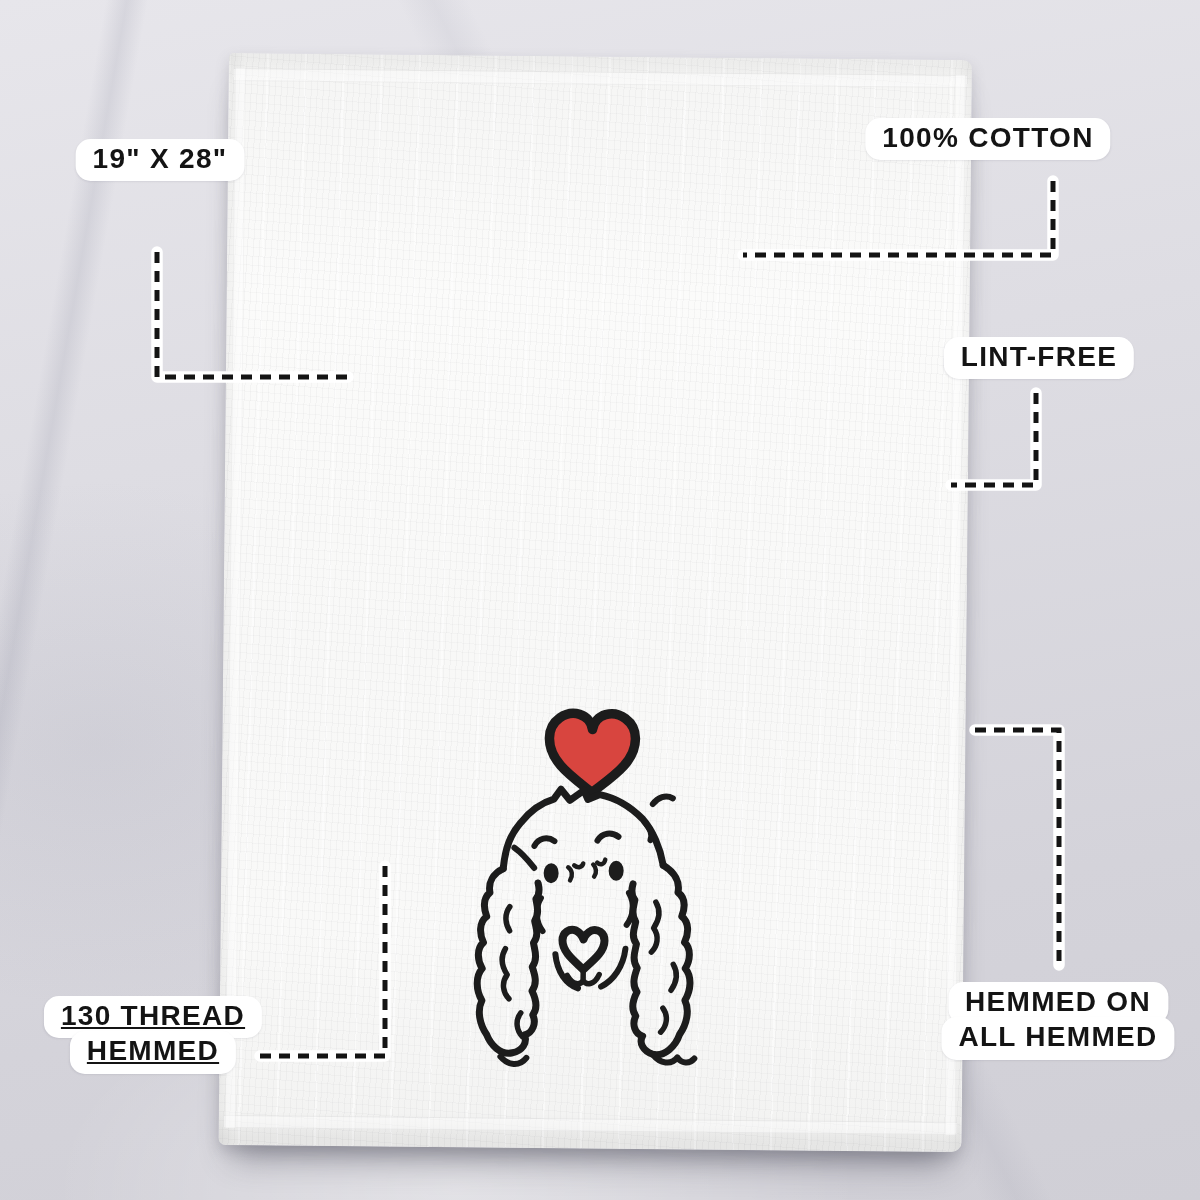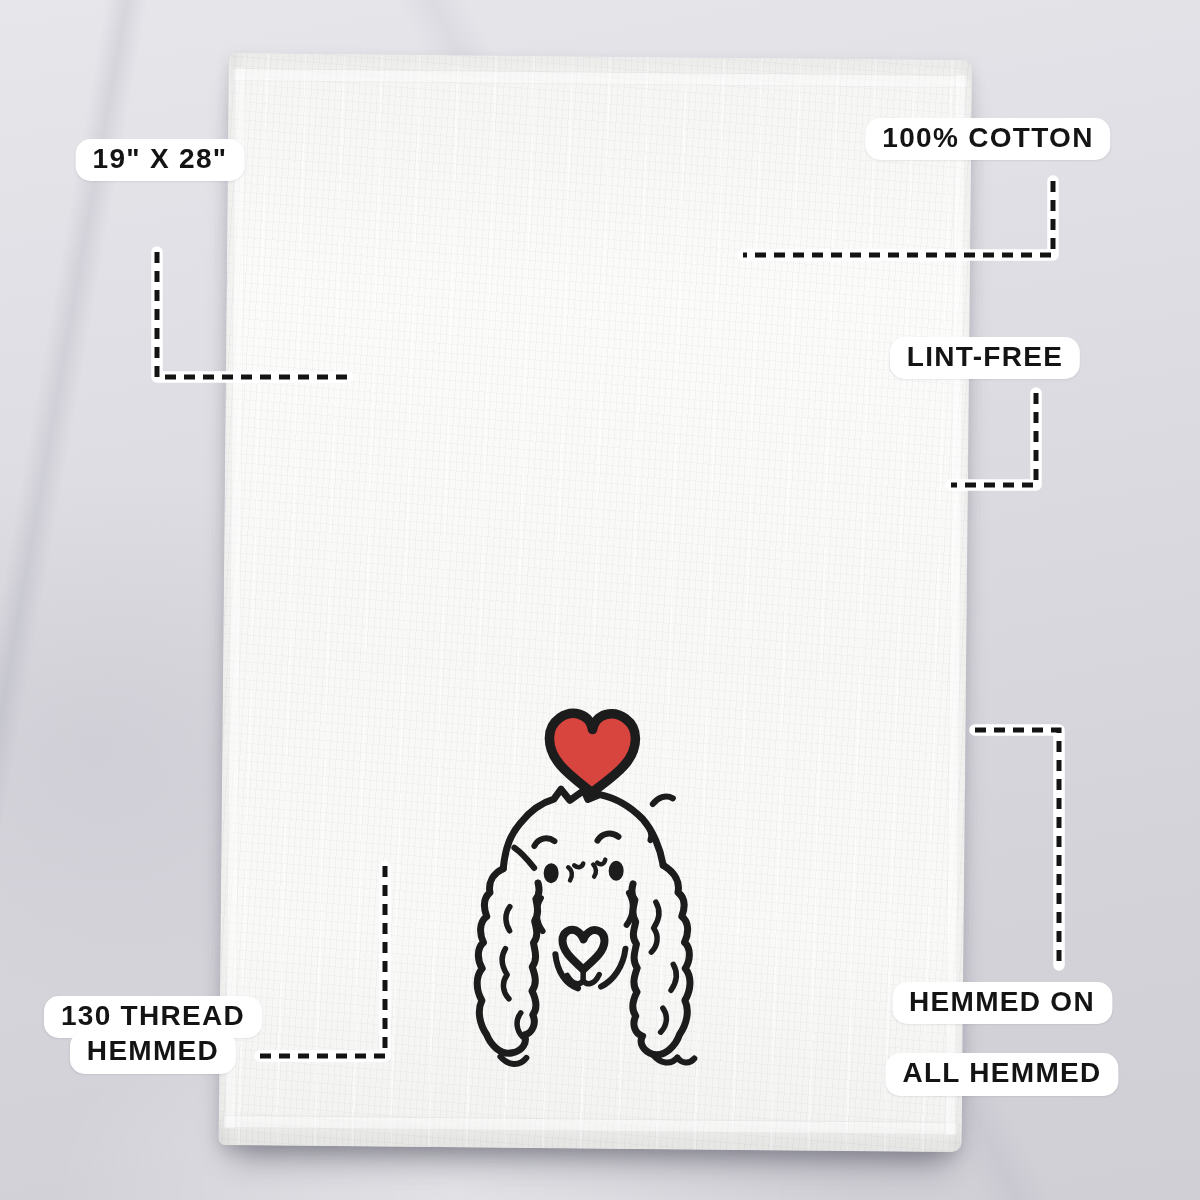--- a/index.html
+++ b/index.html
@@ -129,25 +129,25 @@
 </svg>
 
 <div class="callout" style="left:160px;top:139px;">
   <span>19" X 28"</span>
 </div>
 
 <div class="callout" style="left:988px;top:118px;">
   <span>100% COTTON</span>
 </div>
 
-<div class="callout" style="left:985px;top:337px;">
+<div class="callout" style="left:1039px;top:337px;">
   <span>LINT-FREE</span>
 </div>
 
-<div class="callout" style="left:153px;top:996px;">
+<div class="callout" style="left:153px;top:996px;text-decoration:underline;">
   <span>130 THREAD</span>
   <span>HEMMED</span>
 </div>
 
-<div class="callout" style="left:1002px;top:982px;gap:36px;">
+<div class="callout" style="left:1058px;top:982px;">
   <span>HEMMED ON</span>
   <span>ALL HEMMED</span>
 </div>
 
 </body></html>

